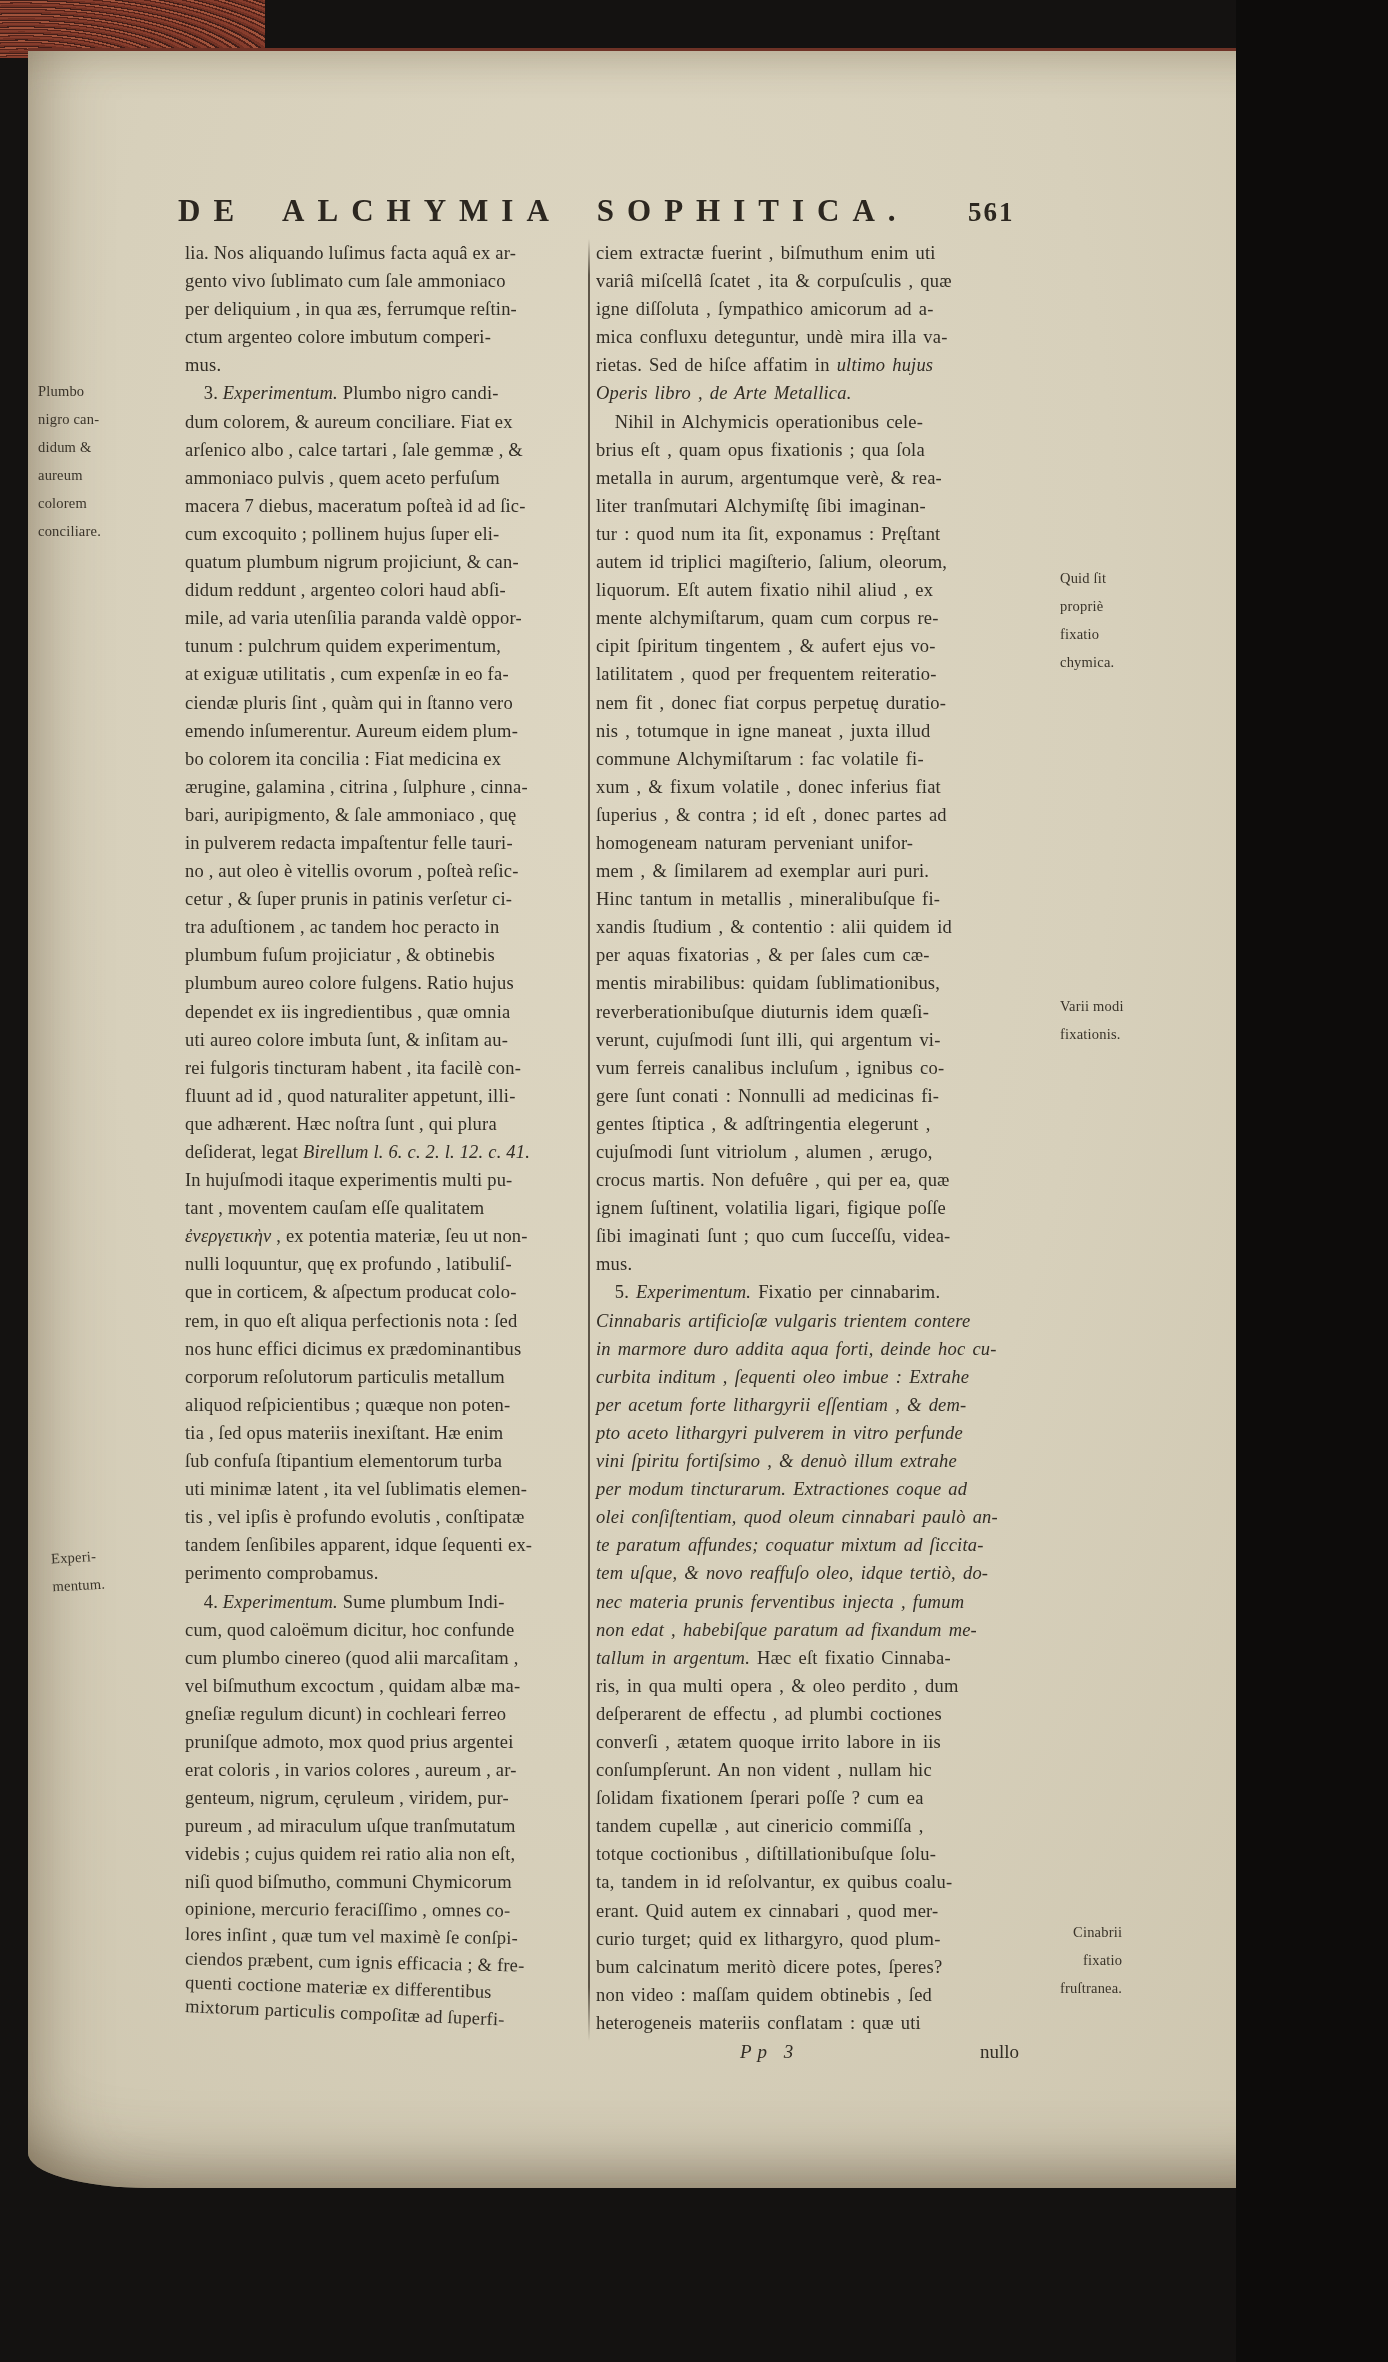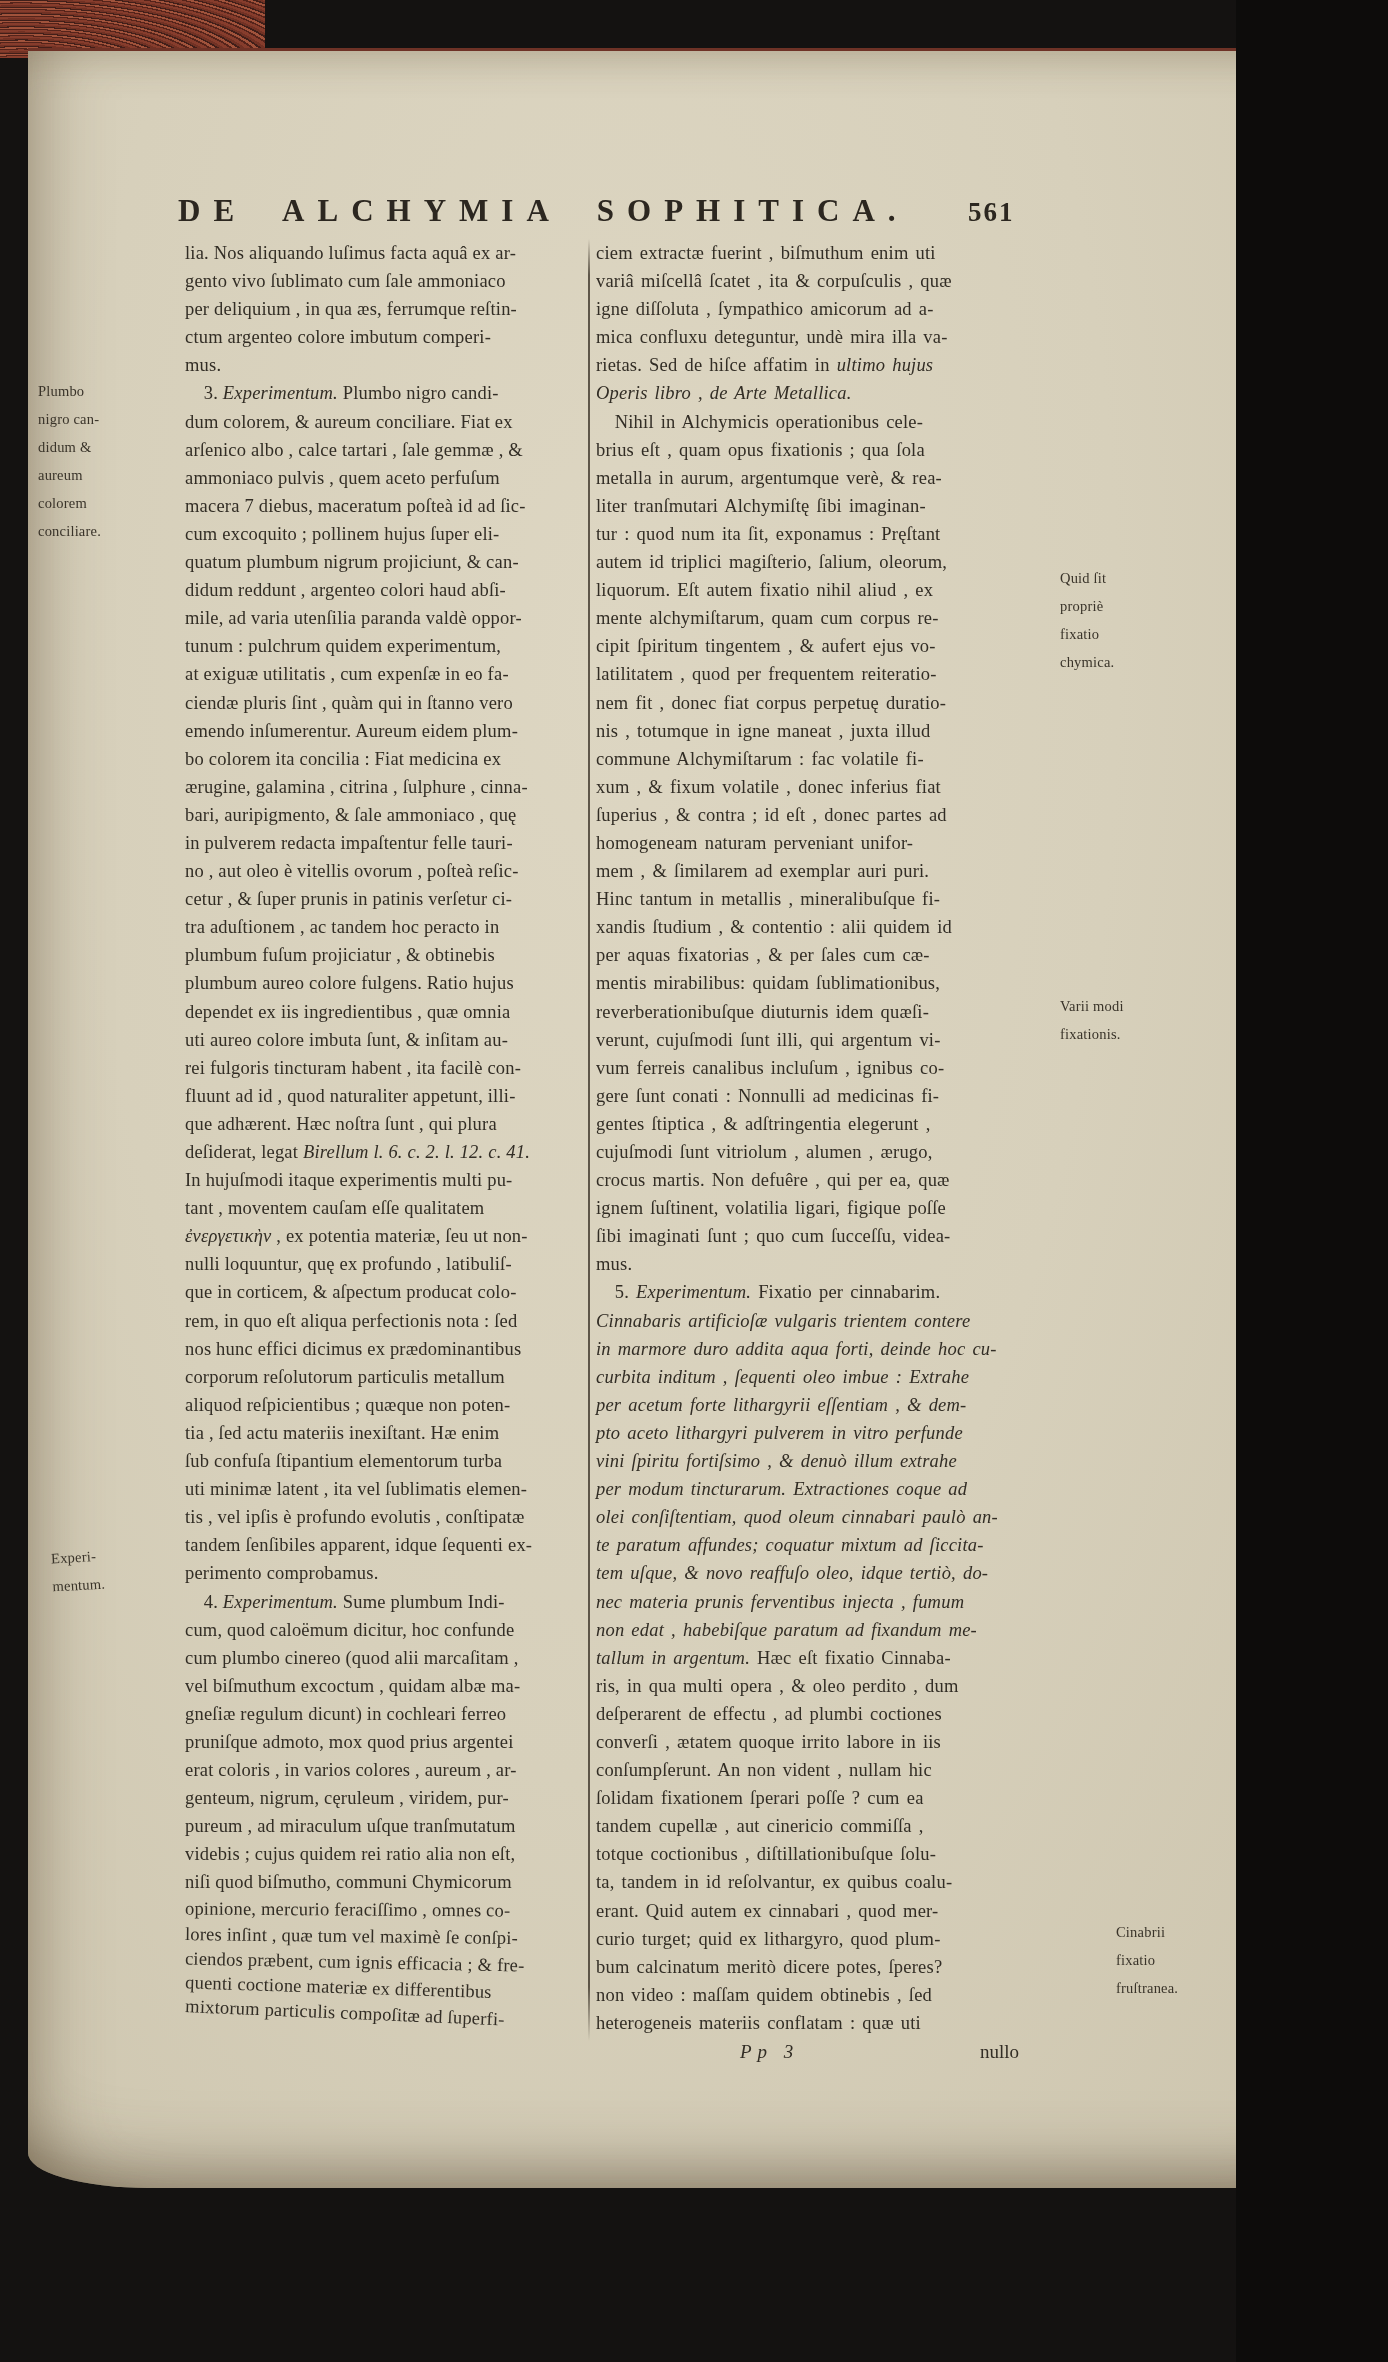--- a/index.html
+++ b/index.html
@@ -44,21 +44,21 @@
   .col-left .line:nth-last-child(3){transform:rotate(1.2deg);transform-origin:100% 50%;}
   .col-left .line:nth-last-child(2){transform:rotate(1.8deg);transform-origin:100% 50%;}
   .col-left .line:nth-last-child(1){transform:rotate(2.4deg);transform-origin:100% 50%;}
   .mnote{position:absolute;font-size:14.5px;line-height:21px;letter-spacing:.2px;
     color:#393329;white-space:nowrap;}
   .mnote-r{line-height:19.5px;}
   .mn-l1{left:10px;top:330px;}
   .mn-l2{left:24px;top:1496px;transform:rotate(-3deg);}
   .mn-r1{left:1032px;top:518px;}
   .mn-r2{left:1032px;top:946px;}
-  .mn-r3{left:1088px;top:1872px;}
+  .mn-r3{left:1032px;top:1872px;text-align:right;}
   .sig{position:absolute;left:712px;top:1990px;font-size:19px;font-style:italic;
     letter-spacing:6px;color:#322d25;}
   .catch{position:absolute;left:952px;top:1990px;font-size:19px;color:#322d25;}
   i{font-style:italic;margin-top:24px;}
 </style>
 </head>
 <body>
 
 <div class="scene">
   <div class="marble"></div>
@@ -107,21 +107,21 @@
         <div class="line">deſiderat, legat <i>Birellum l. 6. c. 2. l. 12. c. 41.</i></div>
         <div class="line">In hujuſmodi itaque experimentis multi pu-</div>
         <div class="line">tant ,  moventem cauſam eſſe qualitatem</div>
         <div class="line"><i>ἐνεργετικὴν</i> ,  ex potentia materiæ,  ſeu ut non-</div>
         <div class="line">nulli loquuntur, quę ex profundo ,  latibuliſ-</div>
         <div class="line">que in corticem, &amp; aſpectum producat colo-</div>
         <div class="line">rem, in quo eſt aliqua perfectionis nota :  ſed</div>
         <div class="line">nos hunc effici dicimus ex prædominantibus</div>
         <div class="line">corporum reſolutorum particulis metallum</div>
         <div class="line">aliquod reſpicientibus ;   quæque non poten-</div>
-        <div class="line">tia ,  ſed actu materiis inexiſtant.   Hæ enim</div>
+        <div class="line">tia ,  ſed opus materiis inexiſtant.   Hæ enim</div>
         <div class="line">ſub confuſa ſtipantium elementorum turba</div>
         <div class="line">uti minimæ latent , ita vel ſublimatis elemen-</div>
         <div class="line">tis ,  vel ipſis è profundo evolutis , conſtipatæ</div>
         <div class="line">tandem ſenſibiles apparent, idque ſequenti ex-</div>
         <div class="line">perimento comprobamus.</div>
         <div class="line"> 4.  <i>Experimentum.</i>  Sume plumbum Indi-</div>
         <div class="line">cum, quod caloëmum dicitur, hoc confunde</div>
         <div class="line">cum plumbo cinereo (quod alii marcaſitam ,</div>
         <div class="line">vel biſmuthum excoctum , quidam albæ ma-</div>
         <div class="line">gneſiæ regulum dicunt)  in cochleari ferreo</div>

